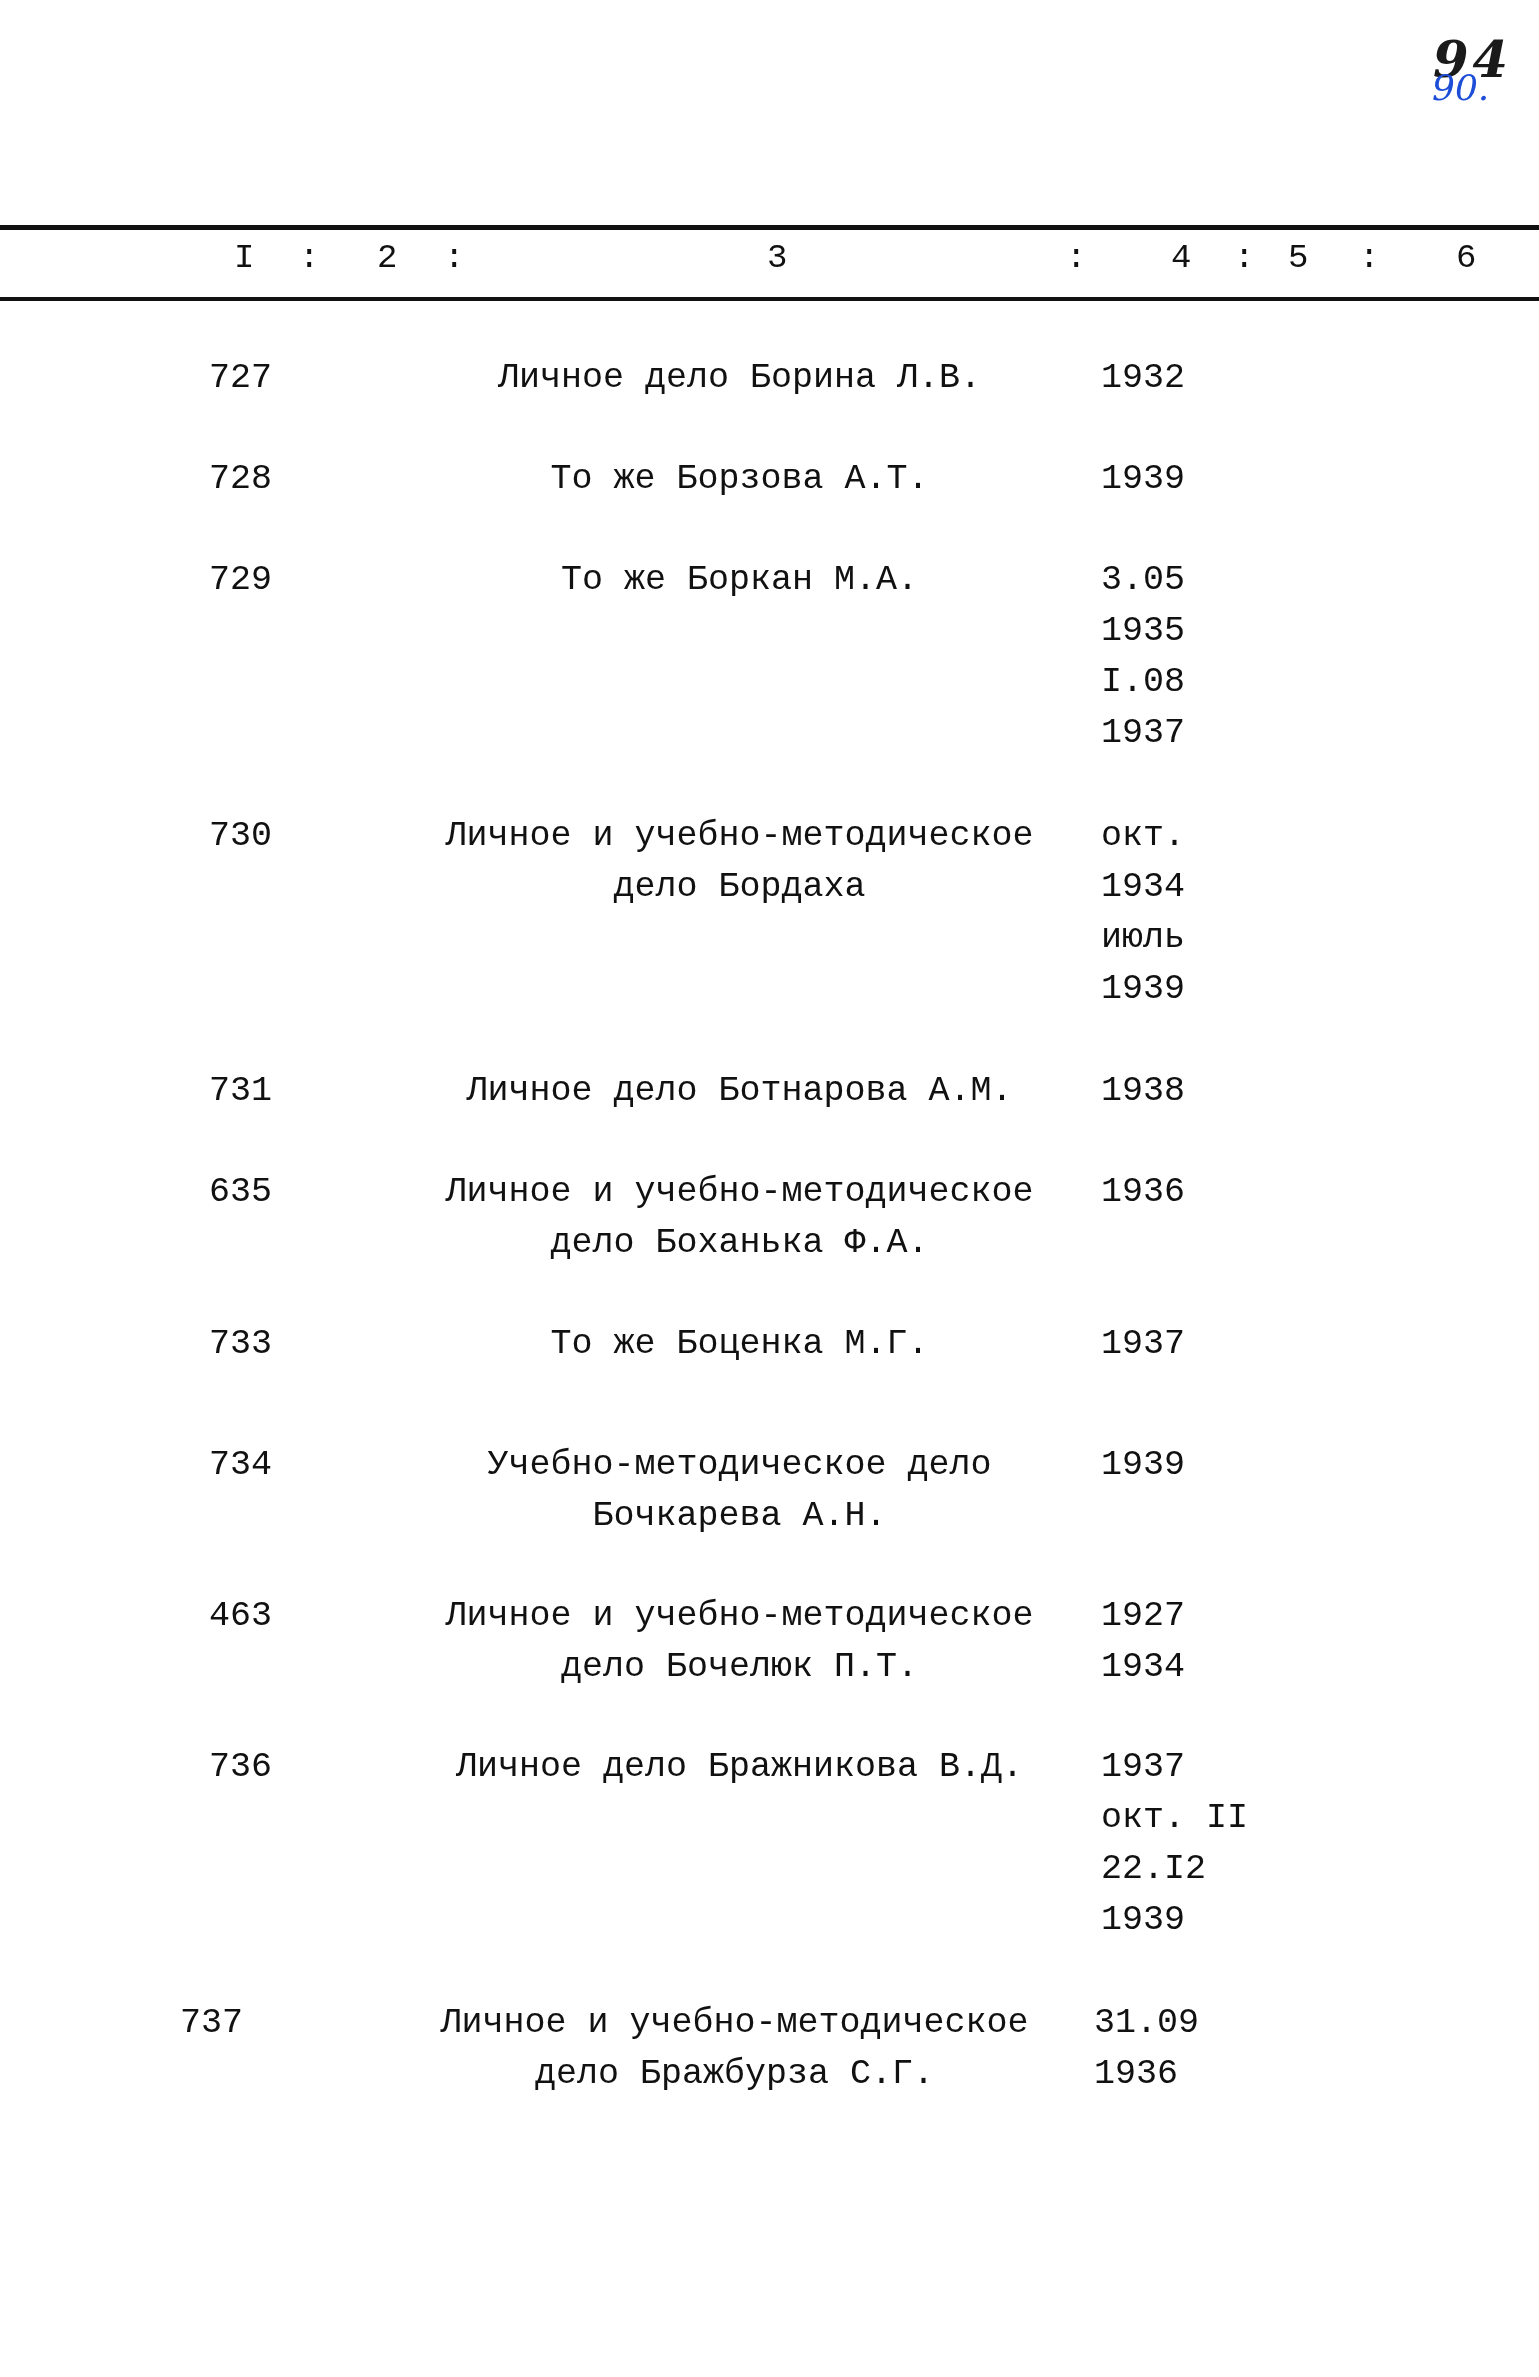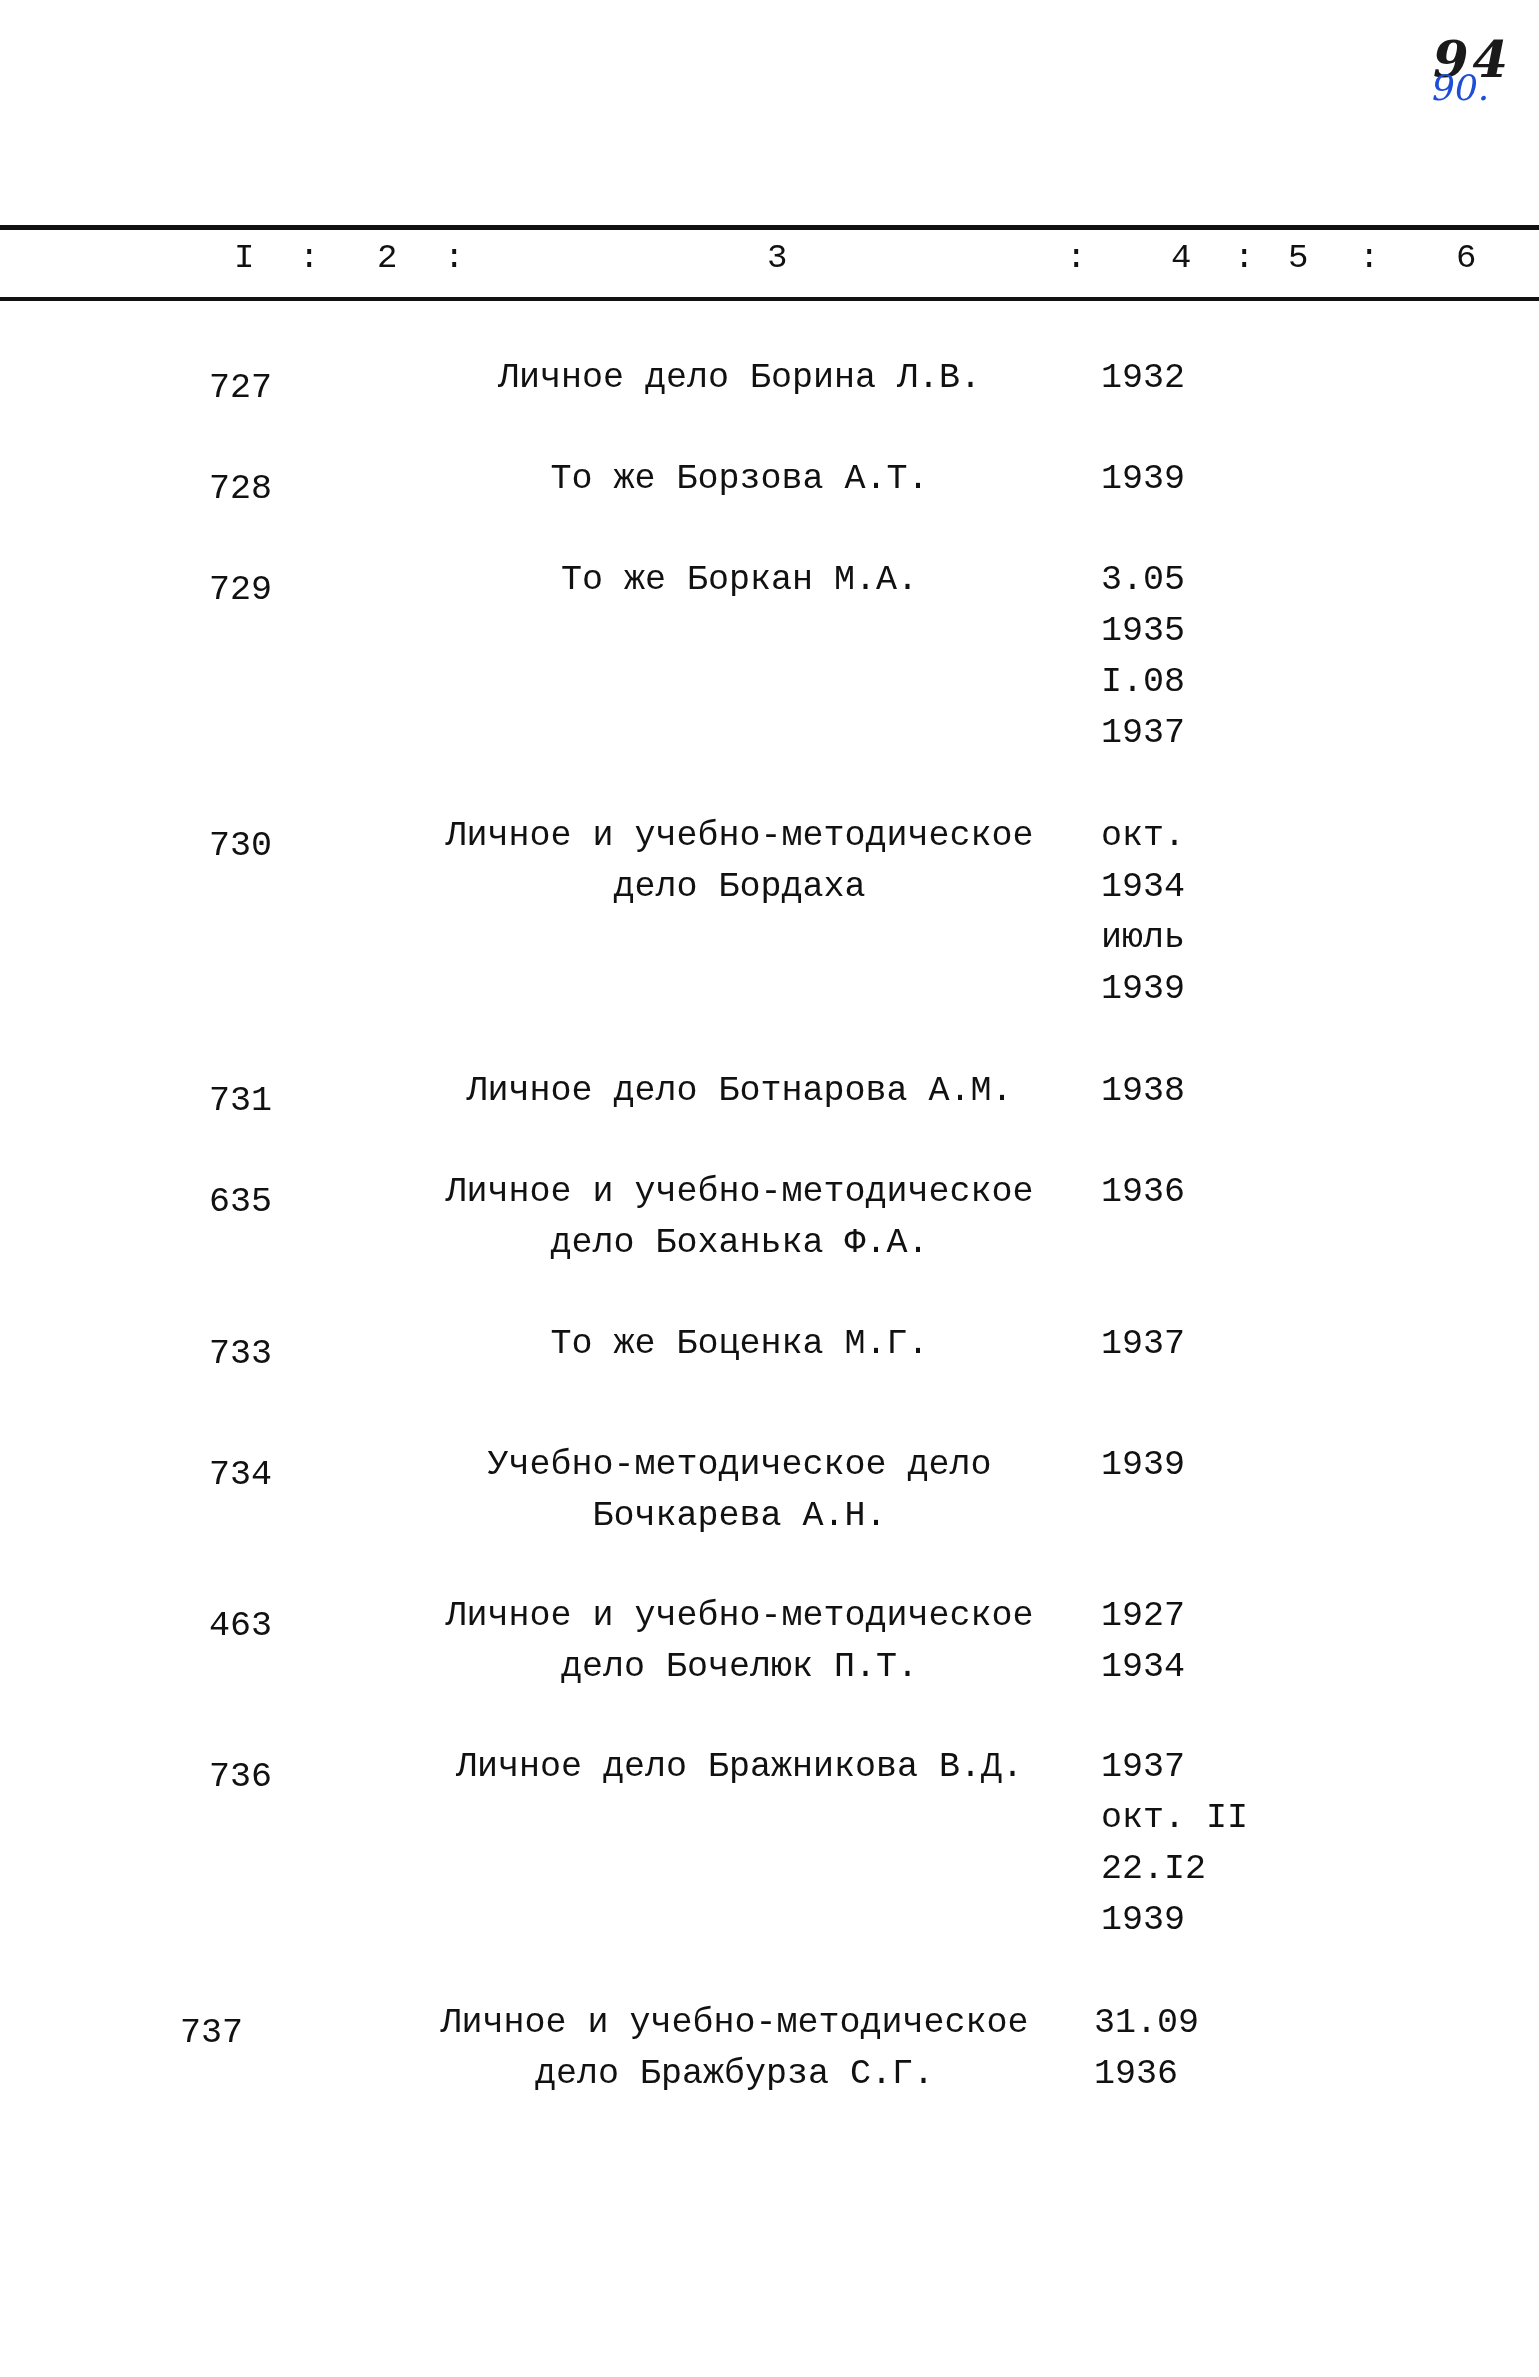--- a/index.html
+++ b/index.html
@@ -9,21 +9,21 @@
                   font-style: italic; font-size: 51px; font-weight: bold; color: #1a1a1a; letter-spacing: 4px; margin-top: 29px; }
   .page-num-old { position: absolute; left: 1432px; top: 67px; font-family: "DejaVu Serif", serif;
                   font-style: italic; font-size: 36px; color: #1d4ed8; }
   .rule { position: absolute; left: 0; width: 1539px; background: #111; }
   .rule-top { top: 225px; height: 4.7px; }
   .rule-bottom { top: 297px; height: 4px; }
   .header { position: absolute; top: 239px; left: 0; width: 1539px; height: 47px; font-size: 34px; }
   .header span { position: absolute; top: 0; }
   .rows { position: absolute; left: 0; top: 0; width: 1539px; }
   .row { position: absolute; left: 0; width: 1539px; font-size: 35px; line-height: 51px; }
-  .num { position: absolute; left: 209px; margin-top: 10px; }
+  .num { position: absolute; left: 209px; }
   .desc { position: absolute; left: 437px; width: 605px; text-align: center; }
   .date { position: absolute; left: 1101px; white-space: pre-line; }
 </style>
 </head>
 <body>
 
 <div class="page-num-new">94</div>
 <div class="page-num-old">90.</div>
 
 <div class="rule rule-top"></div>

